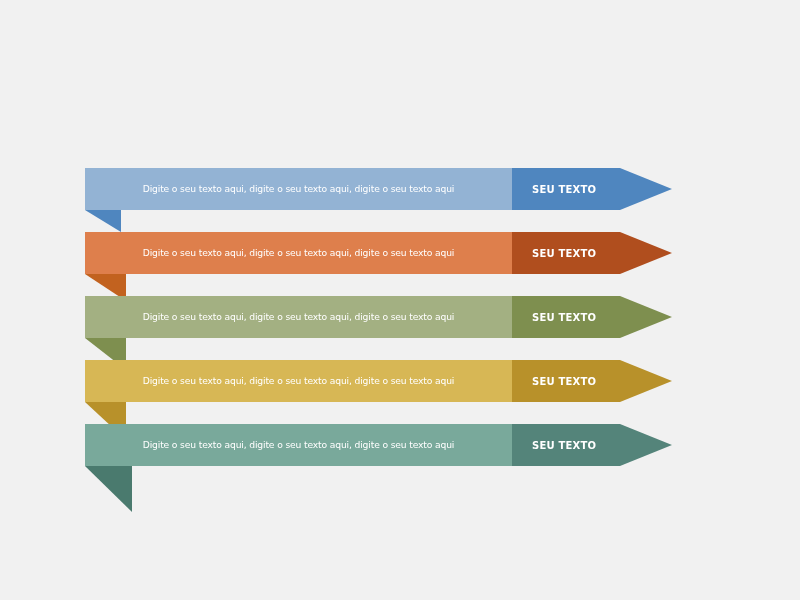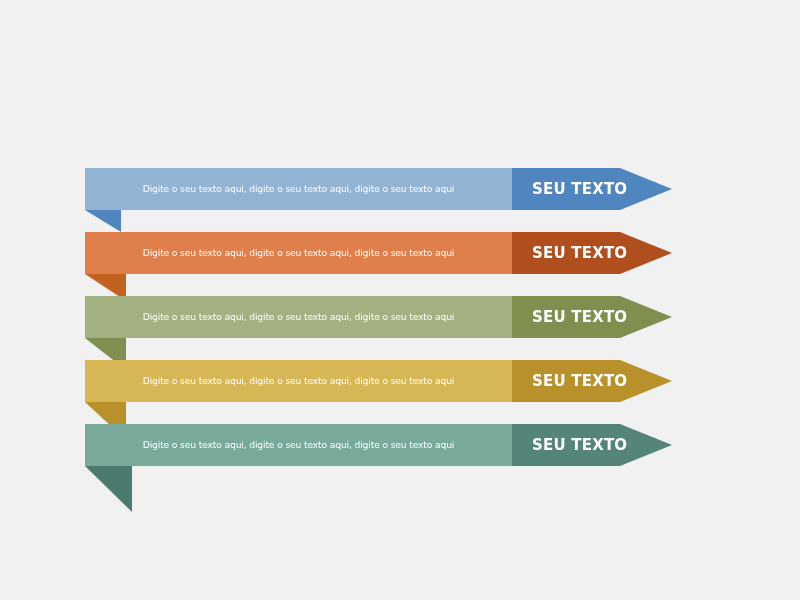--- a/index.html
+++ b/index.html
@@ -64,21 +64,21 @@
     position: absolute;
     left: 427px;
     top: 0;
     width: 160px;
     height: 42px;
     display: flex;
     align-items: center;
     color: #ffffff;
     font-family: "DejaVu Sans", sans-serif;
     font-weight: bold;
-    font-size: 15px;
+    font-size: 10px;
     letter-spacing: 0.2px;
     padding-left: 20px;
     box-sizing: border-box;
     white-space: nowrap;
     pointer-events: none;
   }
 </style>
 </head>
 <body>
 

